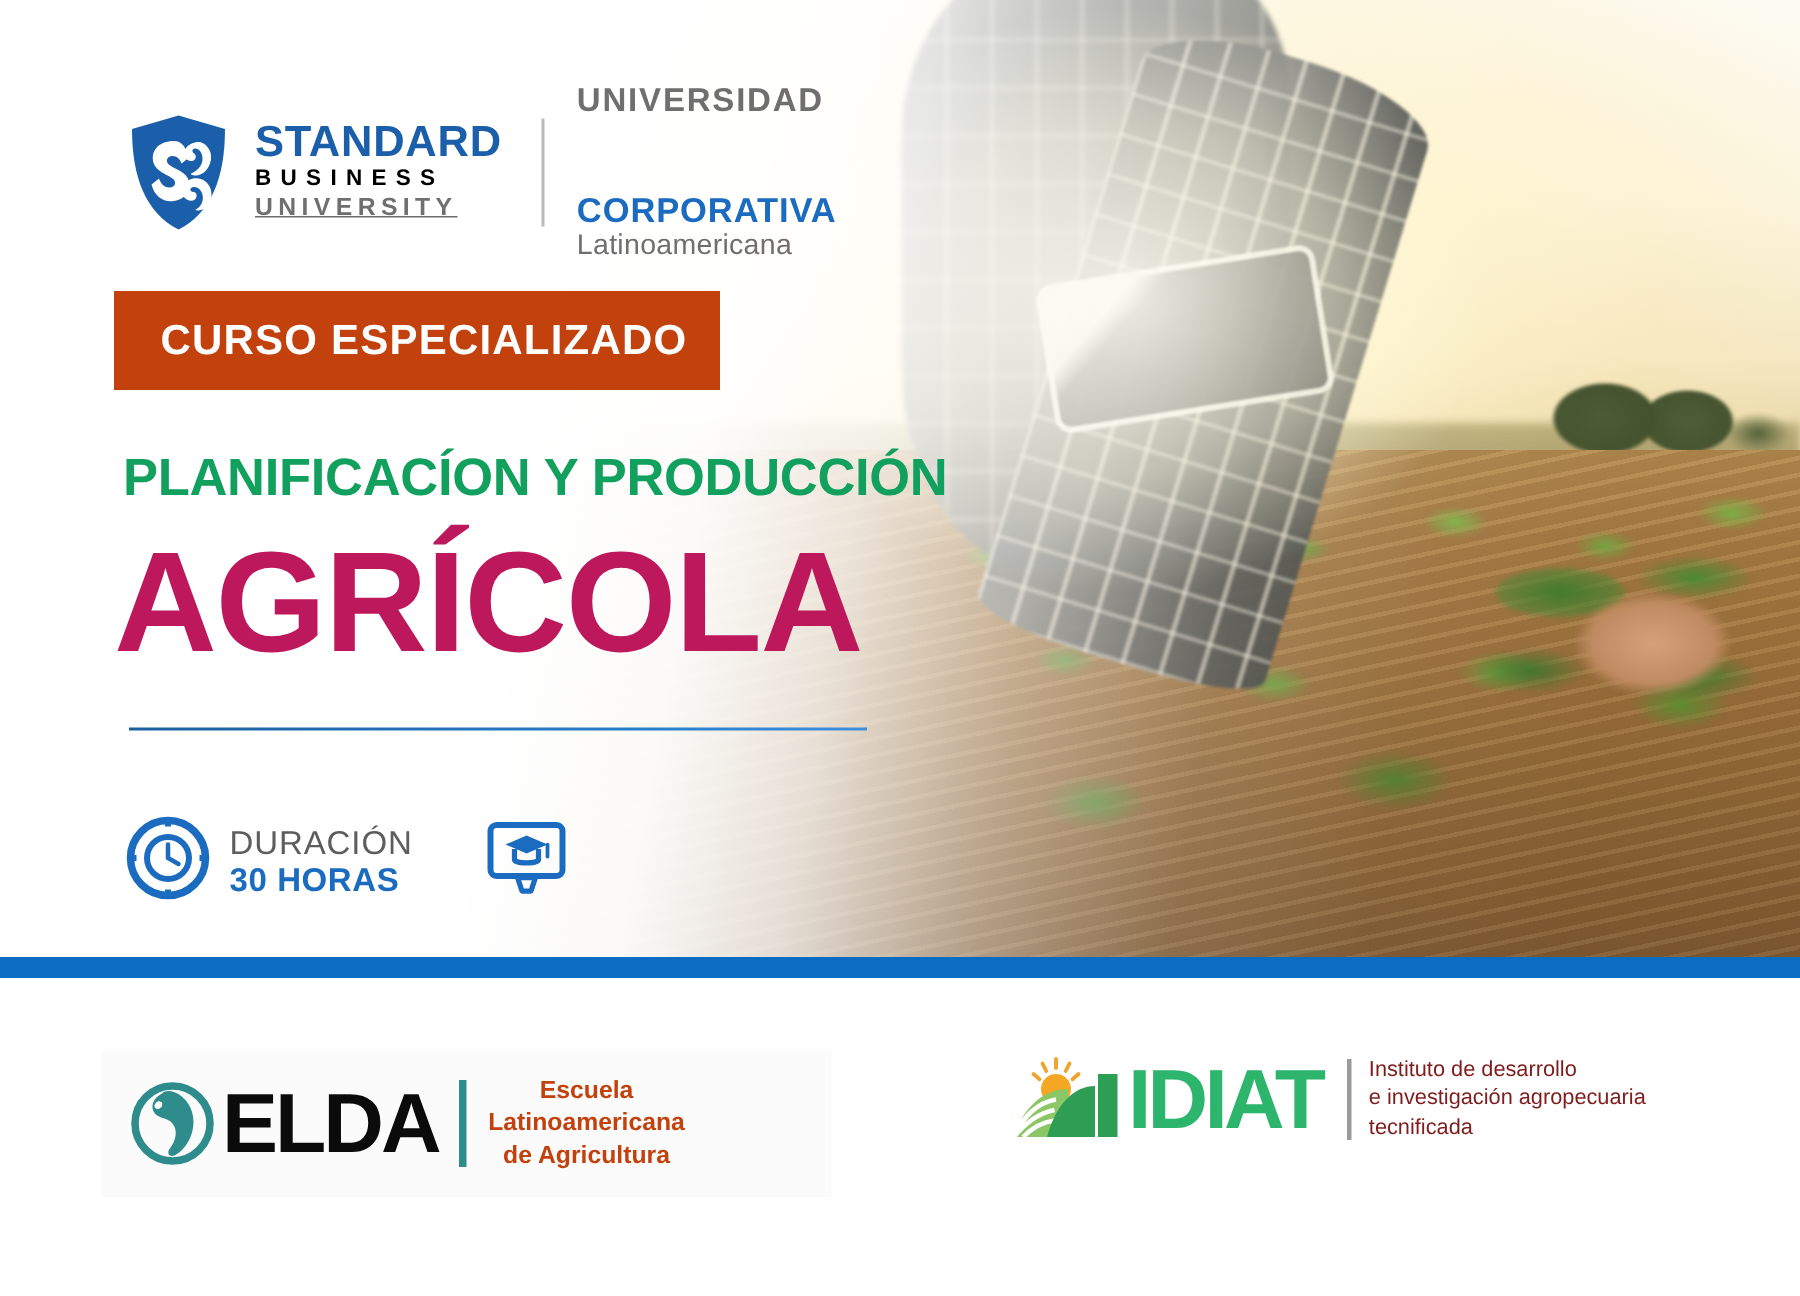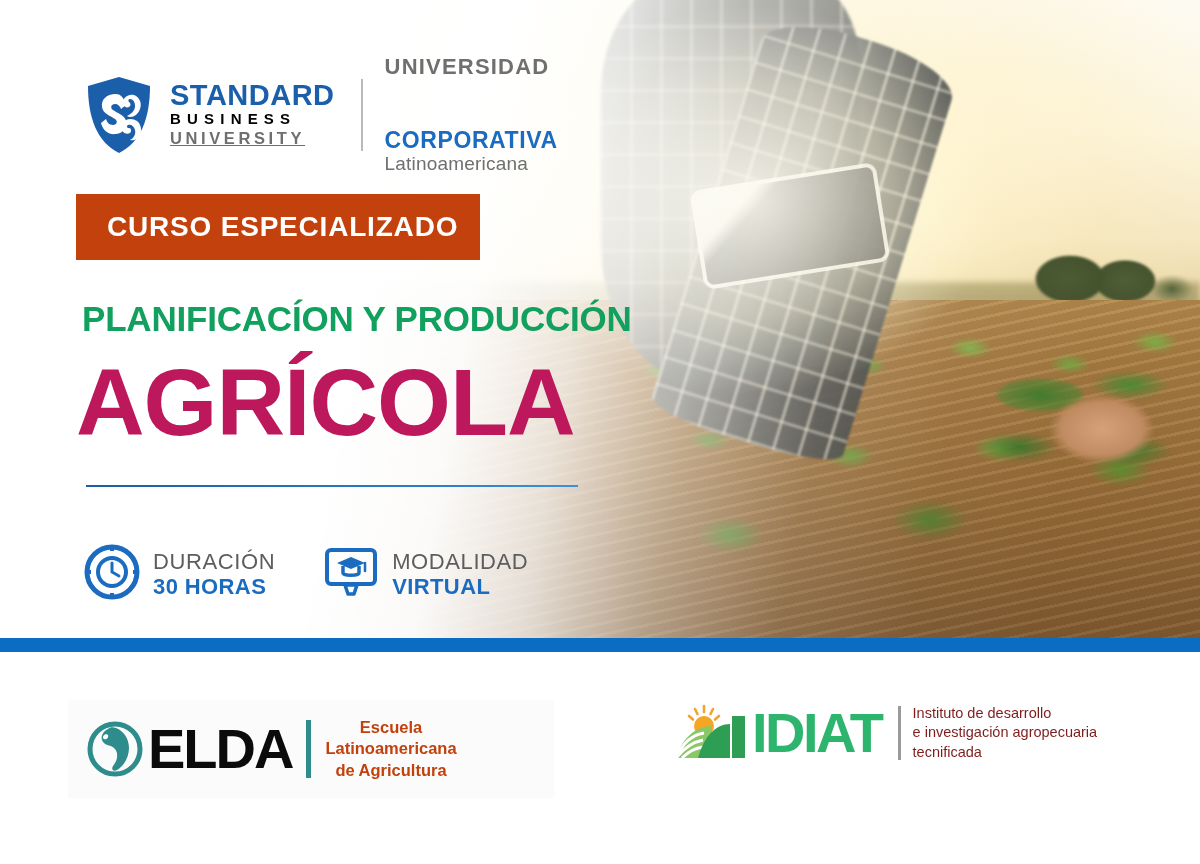--- a/index.html
+++ b/index.html
@@ -260,24 +260,20 @@
       <div class="info-item">
         <span>
           <svg width="56" height="56" viewBox="0 0 56 56">
             <rect x="4" y="6" width="48" height="34" rx="4" fill="none" stroke="#1b6cc0" stroke-width="4"></rect>
             <path d="M10 40 L46 40" stroke="#1b6cc0" stroke-width="4" stroke-linecap="round"></path>
             <path d="M22 41 L34 41 L31 50 L25 50 Z" fill="none" stroke="#1b6cc0" stroke-width="3.5" stroke-linejoin="round"></path>
             <path d="M28 13 L42 19 L28 25 L14 19 Z" fill="#1b6cc0"></path>
             <path d="M20 22 L20 29 C20 32 36 32 36 29 L36 22" fill="none" stroke="#1b6cc0" stroke-width="3.5"></path>
             <path d="M42 19 L42 27" stroke="#1b6cc0" stroke-width="2.5" stroke-linecap="round"></path>
           </svg>
-        </span>
-        <span>
-          <span class="info-label" style="display:block">MODALIDAD</span>
-          <span class="info-value" style="display:block">VIRTUAL</span>
         </span>
       </div>
 
     </div>
   </div>
 
   <div class="blue-band"></div>
 
   <div class="footer">
 

